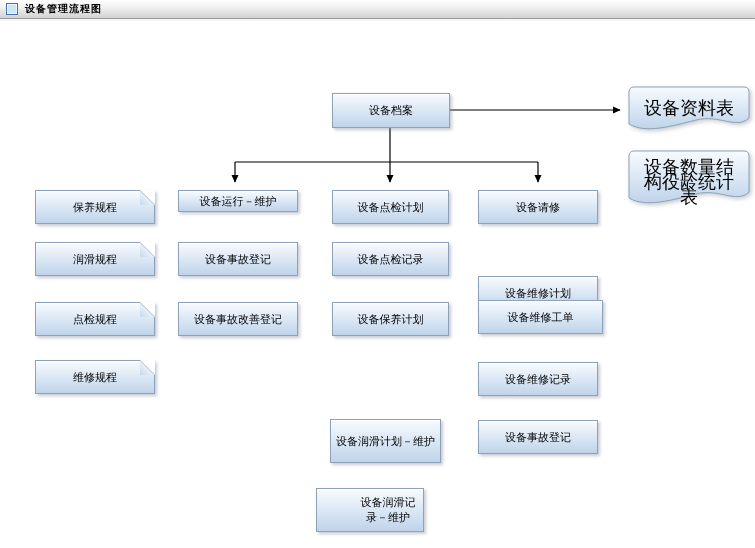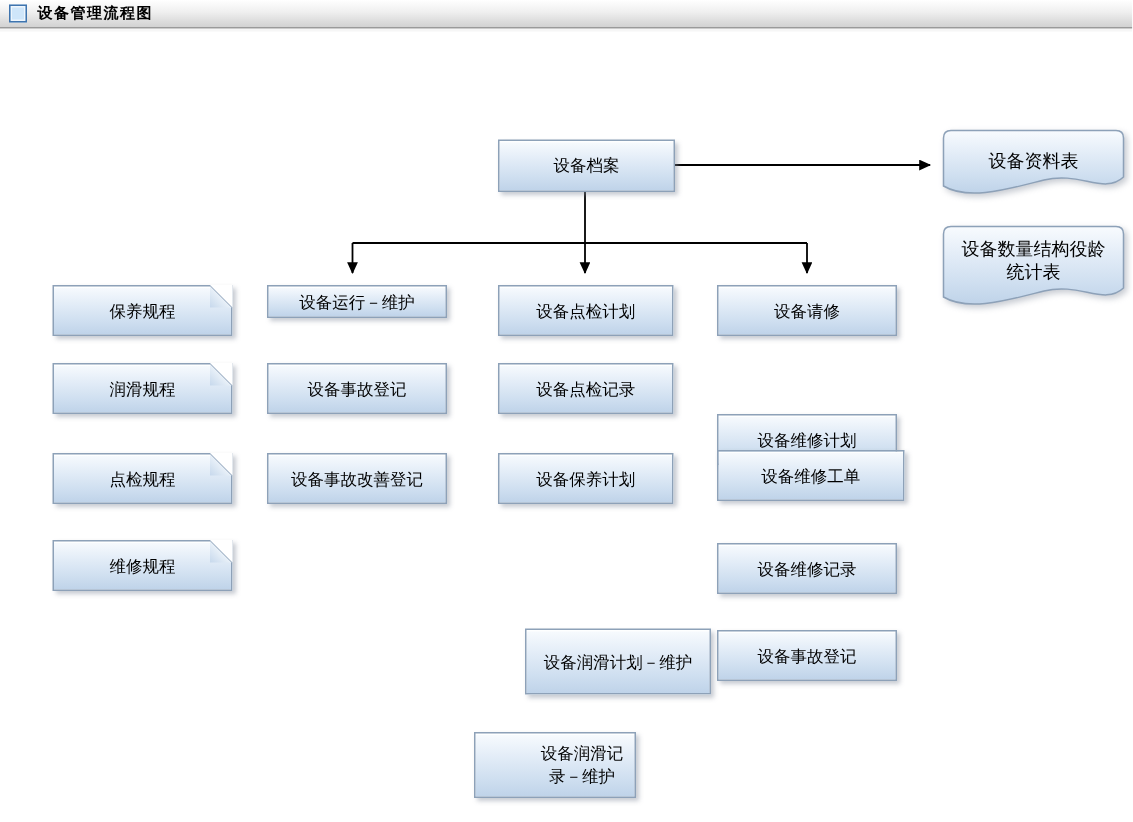--- a/index.html
+++ b/index.html
@@ -26,21 +26,21 @@
     box-shadow:2px 2px 3px rgba(130,140,155,.45), inset 0 1px 0 rgba(255,255,255,.85);
     font-size:11px;color:#000;text-align:center;line-height:15px;}
   .node .lbl{padding:0 4px;}
 
   
   .note{border-top-right-radius:0;}
   .fold{position:absolute;top:-1px;right:-1px;width:15px;height:15px;
     background:linear-gradient(to top right,#c6d8ec 0%,#e8f0f8 46%,#8fa3ba 49%,#ffffff 51%,#ffffff 100%);}
 
   
-  .doc{position:absolute;font-size:12px;color:#000;}
+  .doc{position:absolute;font-size:18px;color:#000;}
   .doc svg{position:absolute;left:0;top:0;overflow:visible;}
   .doc .lbl{position:absolute;left:0;right:0;text-align:center;line-height:15px;}
   #n-d1 .lbl{top:14px;}
   #n-d2 .lbl{top:9px;width:106px;margin:0 auto;}
 
   
   #n-r  {left:332px;top:93px; width:118px;height:35px;}
   #n-d1 {left:628px;top:86px; width:122px;height:47px;}
   #n-d2 {left:628px;top:150px;width:122px;height:57px;}
 
@@ -50,21 +50,21 @@
   #n-c1r4{left:35px;top:360px;width:120px;height:34px;}
 
   #n-c2r1{left:178px;top:190px;width:120px;height:22px;}
   #n-c2r2{left:178px;top:242px;width:120px;height:34px;}
   #n-c2r3{left:178px;top:302px;width:120px;height:34px;}
 
   #n-c3r1{left:332px;top:190px;width:117px;height:34px;}
   #n-c3r2{left:332px;top:242px;width:117px;height:34px;}
   #n-c3r3{left:332px;top:302px;width:117px;height:34px;}
   #n-c3r4{left:330px;top:357px;width:120px;height:44px;}
-  #n-c3r5{left:330px;top:419px;width:124px;height:44px;margin-left:20px;}
+  #n-c3r5{left:330px;top:419px;width:111px;height:44px;}
   #n-c3r6{left:316px;top:488px;width:108px;height:44px;padding-left:36px;}
 
   #n-c4r1{left:478px;top:190px;width:120px;height:34px;}
   #n-c4r2{left:478px;top:242px;width:120px;height:34px;margin-top:34px;}
   #n-c4r3{left:478px;top:300px;width:125px;height:34px;}
   #n-c4r4{left:478px;top:362px;width:120px;height:34px;}
   #n-c4r5{left:478px;top:420px;width:120px;height:34px;}
 </style>
 </head>
 <body>

